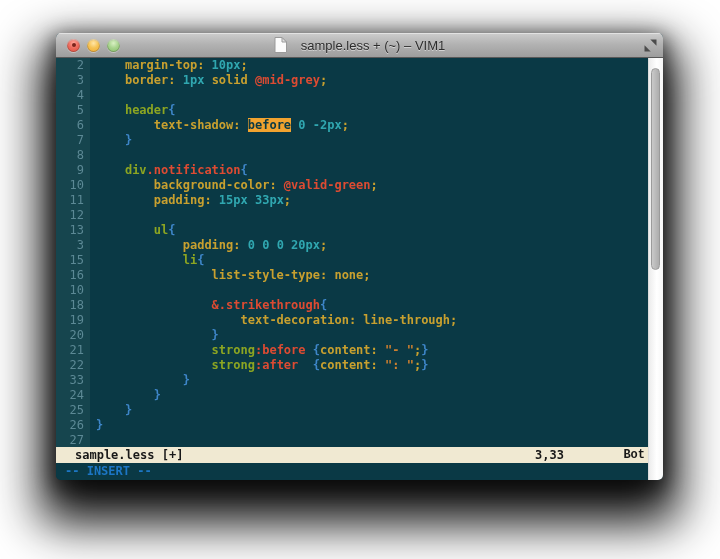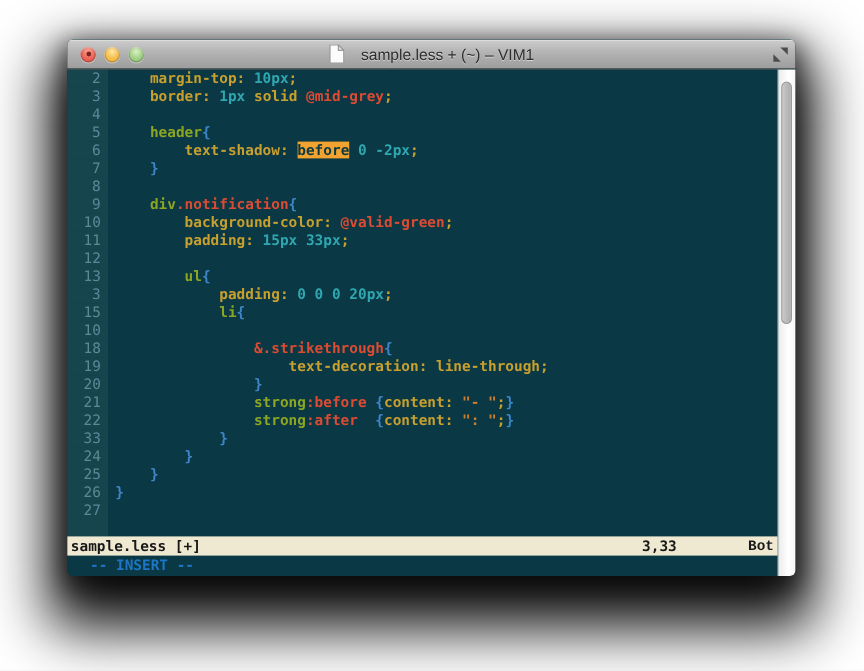--- a/index.html
+++ b/index.html
@@ -88,34 +88,34 @@
   .tok-hl   { background: var(--highlight-bg, #F2A32F); color: var(--highlight-text, #0A3945); }
 
   
   .statusbar {
     flex: 0 0 16px; height: 16px;
     background: var(--status-bg, #F0E9D2);
     color: var(--status-text, #181818);
     font-family: "DejaVu Sans Mono", "Liberation Mono", monospace;
     font-size: 12px; line-height: 16px; font-weight: bold;
     position: relative;
-    padding-left: 3px;
+    padding-left: 19px;
     white-space: nowrap;
   }
   .ruler { position: absolute; right: 84px; top: 0; }
   .scroll-pos { position: absolute; right: 3px; top: 0; font-family: Liberation Mono, monospace; }
 
   
   .modeline {
     flex: 0 0 17px; height: 17px;
     background: var(--bg, #0A3945);
     color: var(--insert-text, #1C76C5);
     font-family: "DejaVu Sans Mono", "Liberation Mono", monospace;
     font-size: 12px; line-height: 16px; font-weight: bold;
-    padding-left: 19px; white-space: nowrap;
+    padding-left: 9px; white-space: nowrap;
   }
 
   
   .scrollbar-track {
     flex: 0 0 14px; width: 14px;
     background: linear-gradient(to right, #ececec, #ffffff 55%, #f6f6f6);
     border-left: 1px solid #dcdcdc;
     position: relative;
   }
   .scrollbar-thumb {
@@ -168,20 +168,21 @@
               <div class="code-line"><span class="ln">6</span><span class="code-text"><span class="tok-pln">        </span><span class="tok-prop">text-shadow</span><span class="tok-punc">: </span><span class="tok-hl">before</span><span class="tok-pln"> </span><span class="tok-num">0 -2px</span><span class="tok-punc">;</span></span></div>
               <div class="code-line"><span class="ln">7</span><span class="code-text"><span class="tok-pln">    </span><span class="tok-brace">}</span></span></div>
               <div class="code-line"><span class="ln">8</span><span class="code-text"></span></div>
               <div class="code-line"><span class="ln">9</span><span class="code-text"><span class="tok-pln">    </span><span class="tok-el">div</span><span class="tok-cls">.notification</span><span class="tok-brace">{</span></span></div>
               <div class="code-line"><span class="ln">10</span><span class="code-text"><span class="tok-pln">        </span><span class="tok-prop">background-color</span><span class="tok-punc">: </span><span class="tok-at">@valid-green</span><span class="tok-punc">;</span></span></div>
               <div class="code-line"><span class="ln">11</span><span class="code-text"><span class="tok-pln">        </span><span class="tok-prop">padding</span><span class="tok-punc">: </span><span class="tok-num">15px 33px</span><span class="tok-punc">;</span></span></div>
               <div class="code-line"><span class="ln">12</span><span class="code-text"></span></div>
               <div class="code-line"><span class="ln">13</span><span class="code-text"><span class="tok-pln">        </span><span class="tok-el">ul</span><span class="tok-brace">{</span></span></div>
               <div class="code-line"><span class="ln">3</span><span class="code-text"><span class="tok-pln">            </span><span class="tok-prop">padding</span><span class="tok-punc">: </span><span class="tok-num">0 0 0 20px</span><span class="tok-punc">;</span></span></div>
               <div class="code-line"><span class="ln">15</span><span class="code-text"><span class="tok-pln">            </span><span class="tok-el">li</span><span class="tok-brace">{</span></span></div>
+              <div class="code-line"><span class="ln">16</span><span class="code-text"><span class="tok-pln">                </span><span class="tok-prop">list-style-type</span><span class="tok-punc">: </span><span class="tok-prop">none</span><span class="tok-punc">;</span></span></div>
               <div class="code-line"><span class="ln">10</span><span class="code-text"></span></div>
               <div class="code-line"><span class="ln">18</span><span class="code-text"><span class="tok-pln">                </span><span class="tok-cls">&amp;.strikethrough</span><span class="tok-brace">{</span></span></div>
               <div class="code-line"><span class="ln">19</span><span class="code-text"><span class="tok-pln">                    </span><span class="tok-prop">text-decoration</span><span class="tok-punc">: </span><span class="tok-prop">line-through</span><span class="tok-punc">;</span></span></div>
               <div class="code-line"><span class="ln">20</span><span class="code-text"><span class="tok-pln">                </span><span class="tok-brace">}</span></span></div>
               <div class="code-line"><span class="ln">21</span><span class="code-text"><span class="tok-pln">                </span><span class="tok-el">strong</span><span class="tok-cls">:before</span><span class="tok-pln"> </span><span class="tok-brace">{</span><span class="tok-prop">content</span><span class="tok-punc">: </span><span class="tok-str">"- "</span><span class="tok-punc">;</span><span class="tok-brace">}</span></span></div>
               <div class="code-line"><span class="ln">22</span><span class="code-text"><span class="tok-pln">                </span><span class="tok-el">strong</span><span class="tok-cls">:after</span><span class="tok-pln">  </span><span class="tok-brace">{</span><span class="tok-prop">content</span><span class="tok-punc">: </span><span class="tok-str">": "</span><span class="tok-punc">;</span><span class="tok-brace">}</span></span></div>
               <div class="code-line"><span class="ln">33</span><span class="code-text"><span class="tok-pln">            </span><span class="tok-brace">}</span></span></div>
               <div class="code-line"><span class="ln">24</span><span class="code-text"><span class="tok-pln">        </span><span class="tok-brace">}</span></span></div>
               <div class="code-line"><span class="ln">25</span><span class="code-text"><span class="tok-pln">    </span><span class="tok-brace">}</span></span></div>
               <div class="code-line"><span class="ln">26</span><span class="code-text"><span class="tok-brace">}</span></span></div>

